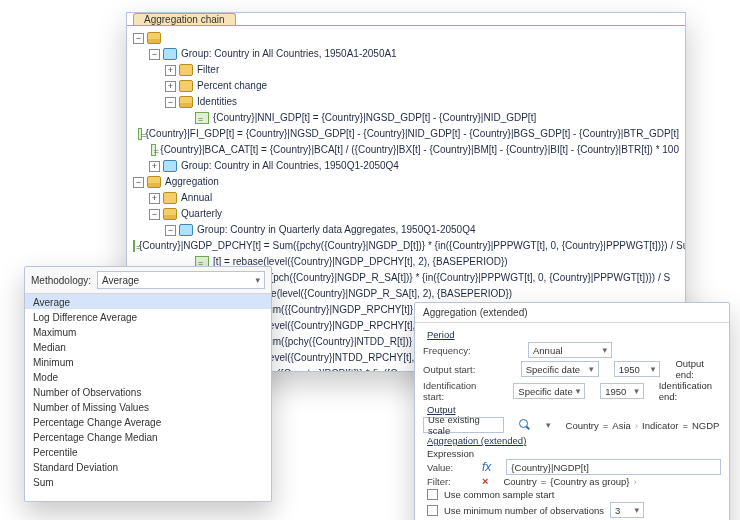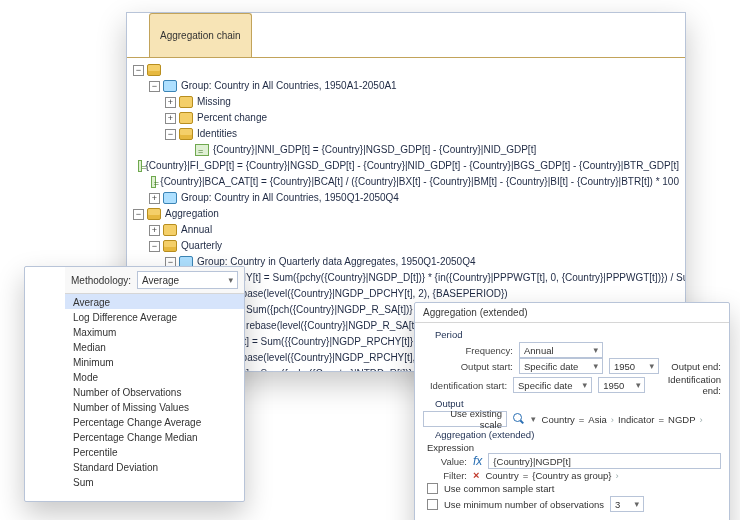--- a/index.html
+++ b/index.html
@@ -26,22 +26,22 @@
     top: 12px;
     width: 560px;
     height: 360px;
     overflow: hidden;
   }
   .tree-tab {
     display: inline-block;
     background: #f7e4b6;
     border: 1px solid #c2a35a;
     border-bottom: none;
-    padding: 16px 10px;
-    margin-left: 22px;
+    padding: 0 10px;
+    margin-left: 6px;
     border-radius: 3px 3px 0 0;
     font-size: 10px;
   }
   .tree-body {
     border-top: 1px solid #c2a35a;
     padding: 4px 6px;
     line-height: 16px;
   }
   .tree-row { white-space: nowrap; display: flex; align-items: center; height: 16px; }
   .ind { display:inline-block; width:16px; }
@@ -69,25 +69,24 @@
   .icon-folder { background:#f4cf69; border:1px solid #b88e1f; border-radius:2px; }
   .icon-folder-open { background:#f4cf69; border:1px solid #b88e1f; border-radius:2px; box-shadow: inset 0 -4px 0 #e6b83f; }
   .icon-group { background:#aee0ff; border:1px solid #3b84b5; border-radius:2px; }
   .icon-formula { width:14px; height:12px; background:#dff0d3; border:1px solid #6fa84f; position:relative; }
   .icon-formula::after { content:"="; position:absolute; left:2px; top:-2px; font-size:9px; color:#3a6b22;}
   .node-label { color:#1f2a44; }
   
   .method-panel {
     left: 24px;
     top: 266px;
-    width: 221px;
+    width: 248px;
     height: 236px;
     border-radius: 2px;
     overflow: hidden;
-    padding-left: 40px;
   }
   .method-head {
     display:flex;
     align-items: center;
     padding: 4px 6px;
     gap: 6px;
     border-bottom: 1px solid #d6d6d6;
     background:#f8f8f8;
   }
   .method-select {
@@ -120,22 +119,22 @@
     border-radius: 2px;
     font-size: 9.5px;
   }
   .agg-title {
     padding: 4px 8px;
     border-bottom: 1px solid #d6d6d6;
     font-size: 10px;
     color:#3a3a3a;
   }
   .agg-body { padding: 4px 8px; }
-  .section-title { color:#235; margin: 2px 0 2px 12px; }
-  .form-row { display:flex; align-items:center; gap:6px; margin: 0 0; text-align: right; }
+  .section-title { color:#235; margin: 2px 0 2px 4px; text-decoration: underline; }
+  .form-row { display:flex; align-items:center; gap:15px; margin: 0 0; }
   .lbl { width: 90px; color:#444; }
   .inp {
     height: 16px;
     border:1px solid #b8c4d8;
     background:#fff;
     display:flex;
     align-items:center;
     justify-content:space-between;
     padding:0 4px;
     font-size:9.5px;
@@ -167,21 +166,21 @@
         <span class="ind"></span>
         <span class="expander">−</span>
         <span class="icon icon-group"></span>
         <span class="node-label">Group: Country in All Countries, 1950A1-2050A1</span>
       </div>
       <div class="tree-row">
         <span class="ind"></span>
         <span class="ind"></span>
         <span class="expander">+</span>
         <span class="icon icon-folder"></span>
-        <span class="node-label">Missing</span>
+        <span class="node-label">Filter</span>
       </div>
       <div class="tree-row">
         <span class="ind"></span>
         <span class="ind"></span>
         <span class="expander">+</span>
         <span class="icon icon-folder"></span>
         <span class="node-label">Percent change</span>
       </div>
       <div class="tree-row">
         <span class="ind"></span>

